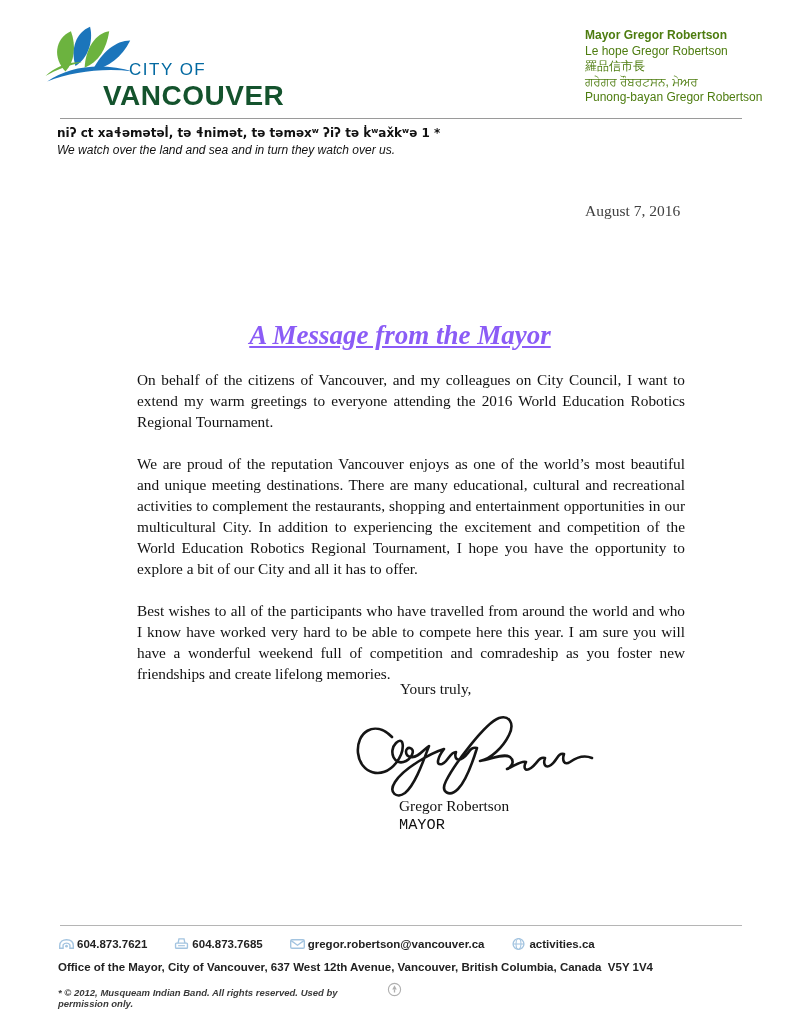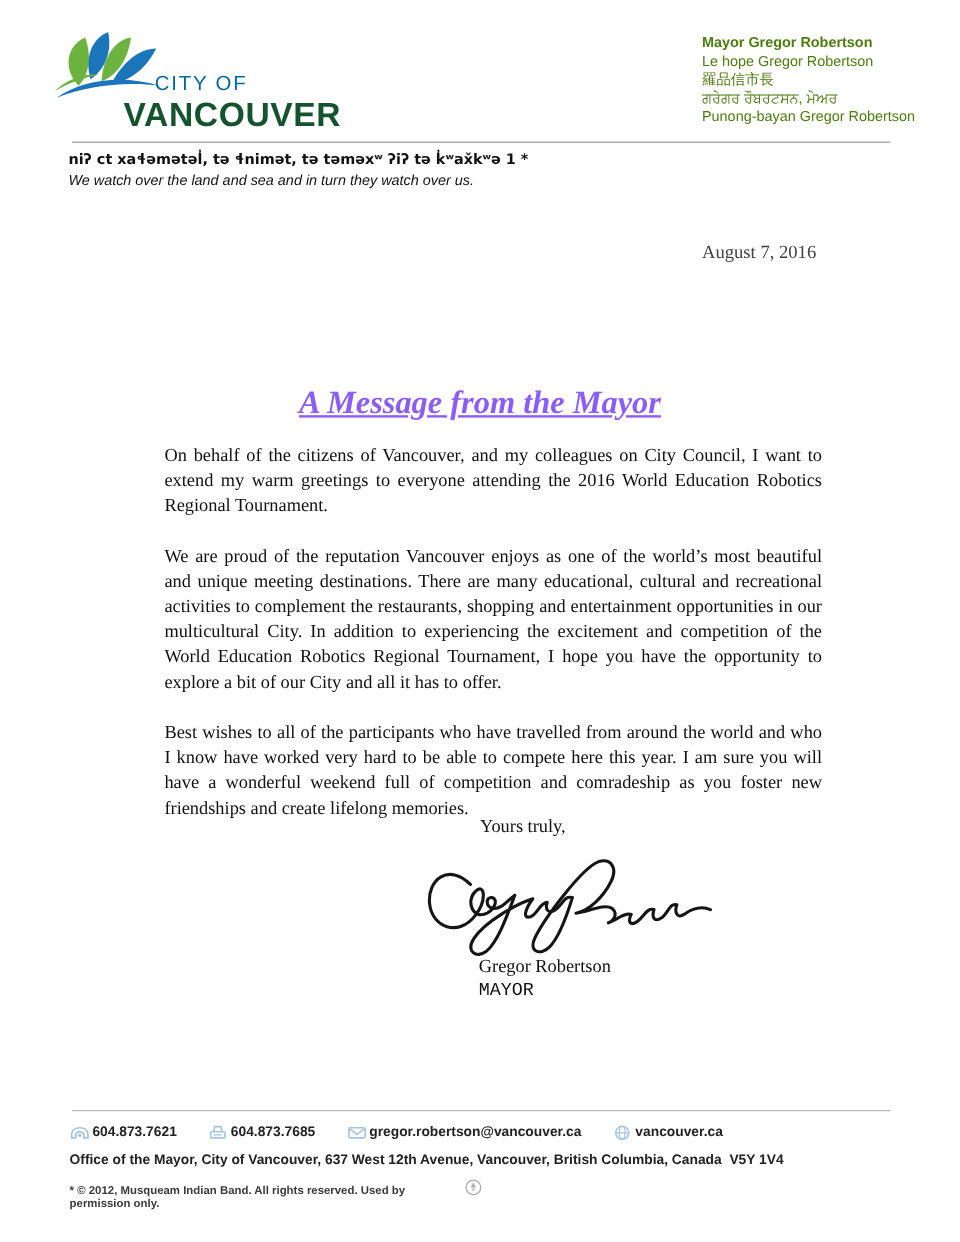--- a/index.html
+++ b/index.html
@@ -74,21 +74,21 @@
     font-size:11.5px;font-weight:700;color:#222;
   }
   .contact-item{display:flex;align-items:center;gap:2px;}
   .cicon{width:17px;height:14px;flex:0 0 auto;}
   .address{
     position:absolute;left:58px;top:961px;width:700px;
     font-size:11.5px;font-weight:700;color:#222;white-space:pre-wrap;
   }
   .footnote{
     position:absolute;left:58px;top:987px;width:330px;
-    font-size:9.5px;font-weight:600;color:#3a3a3a;
+    font-size:9.5px;font-style:italic;font-weight:600;color:#3a3a3a;
   }
   .paper-icon{position:absolute;left:387px;top:982px;width:15px;height:15px;}
 </style>
 </head>
 <body>
 
 <div class="page">
 
   <div class="logo">
     <svg class="logo-leaf" viewBox="0 0 100 68">
@@ -159,21 +159,21 @@
         <path d="M2.5 4 L10 9.5 L17.5 4" fill="none" stroke="#a3c4e0" stroke-width="1.6"></path>
       </svg>
       <span>gregor.robertson@vancouver.ca</span>
     </div>
     <div class="contact-item">
       <svg class="cicon" viewBox="0 0 16 16">
         <circle cx="8" cy="8" r="6.2" fill="none" stroke="#a3c4e0" stroke-width="1.5"></circle>
         <ellipse cx="8" cy="8" rx="2.8" ry="6.2" fill="none" stroke="#a3c4e0" stroke-width="1.2"></ellipse>
         <line x1="1.8" y1="8" x2="14.2" y2="8" stroke="#a3c4e0" stroke-width="1.2"></line>
       </svg>
-      <span>vancouver.ca</span>
+      <span>activities.ca</span>
     </div>
   </div>
 
   <div class="address">Office of the Mayor, City of Vancouver, 637 West 12th Avenue, Vancouver, British Columbia, Canada  V5Y 1V4</div>
 
   <div class="footnote">* © 2012, Musqueam Indian Band. All rights reserved. Used by permission only.</div>
 
   <svg class="paper-icon" viewBox="0 0 16 16">
     <circle cx="8" cy="8" r="6.5" fill="none" stroke="#b0b0b0" stroke-width="1.2"></circle>
     <path d="M8 3.5 L10.4 8 L5.6 8 Z" fill="#b0b0b0"></path>

